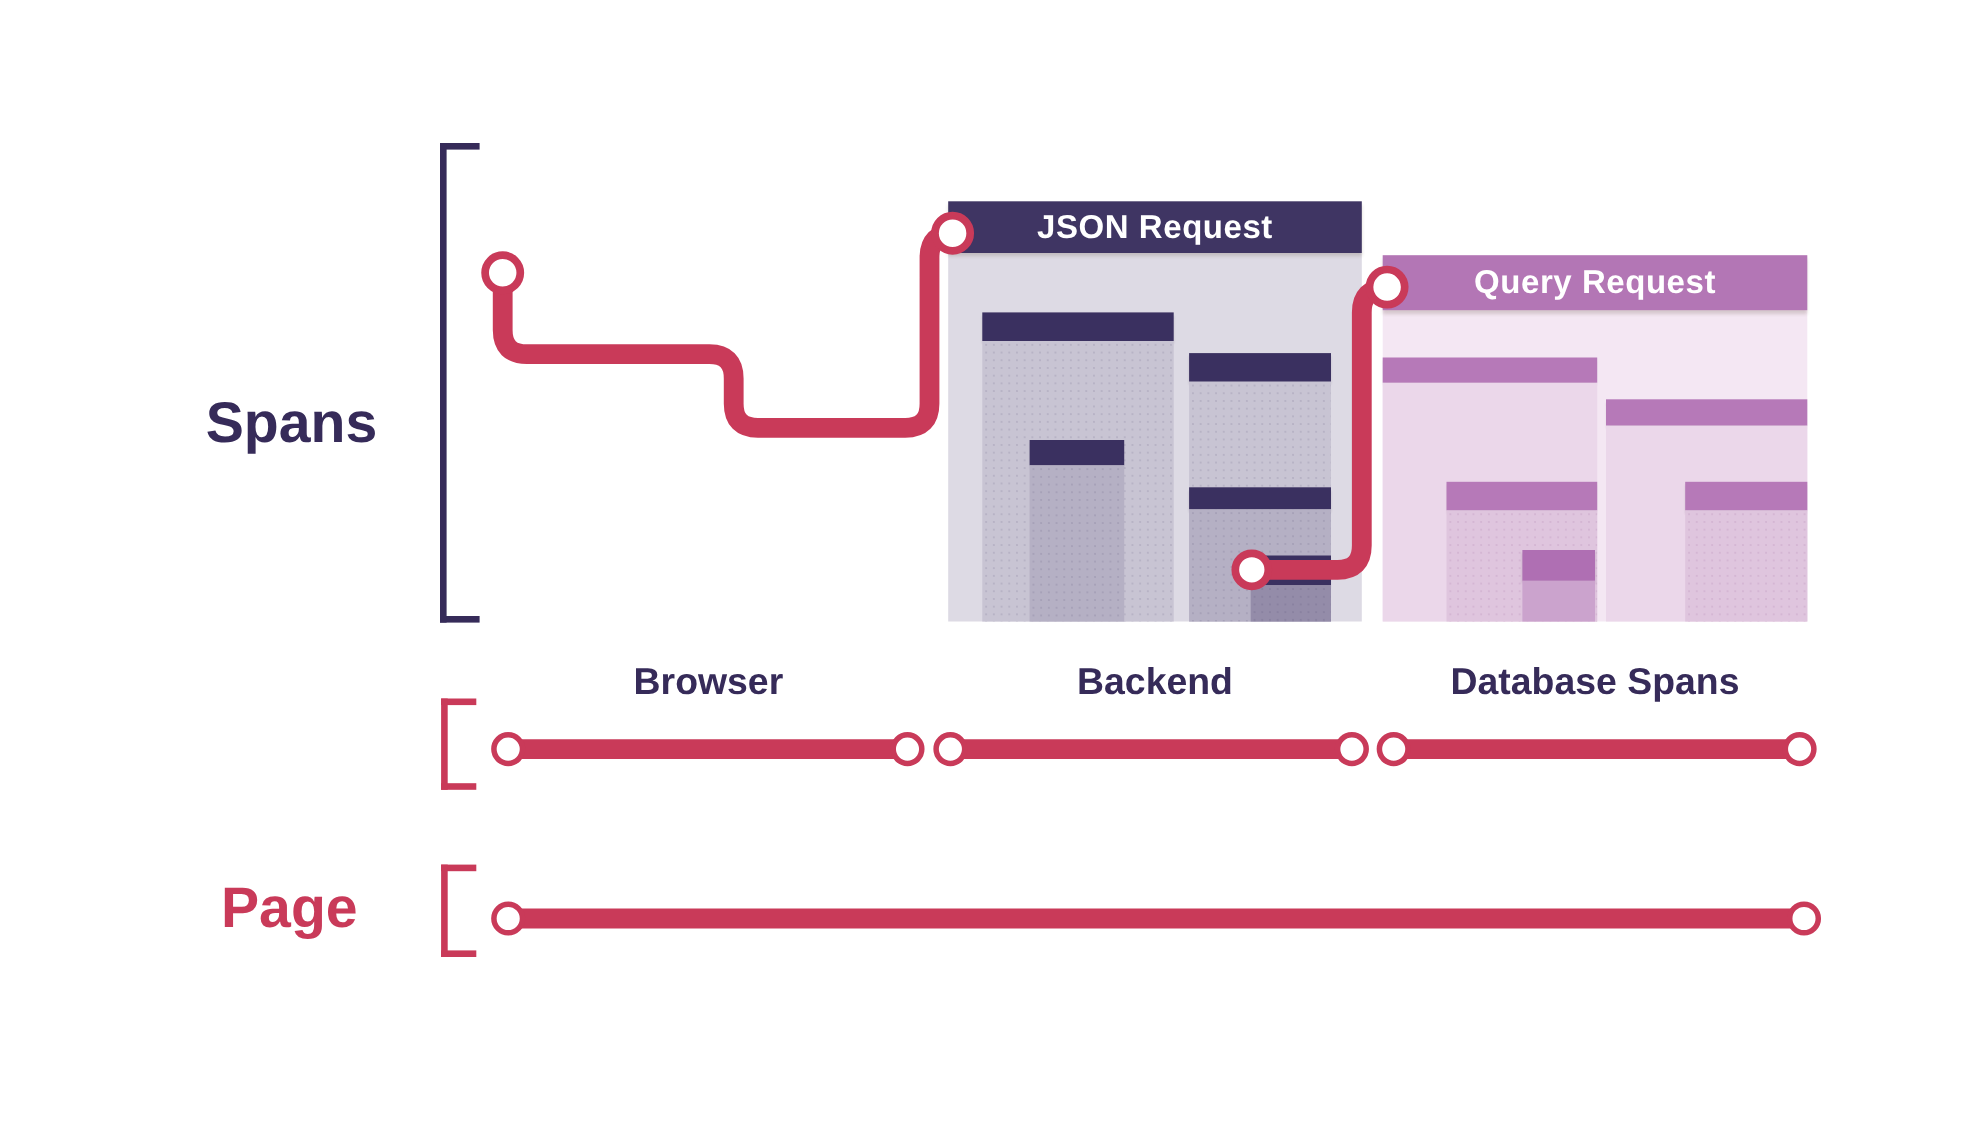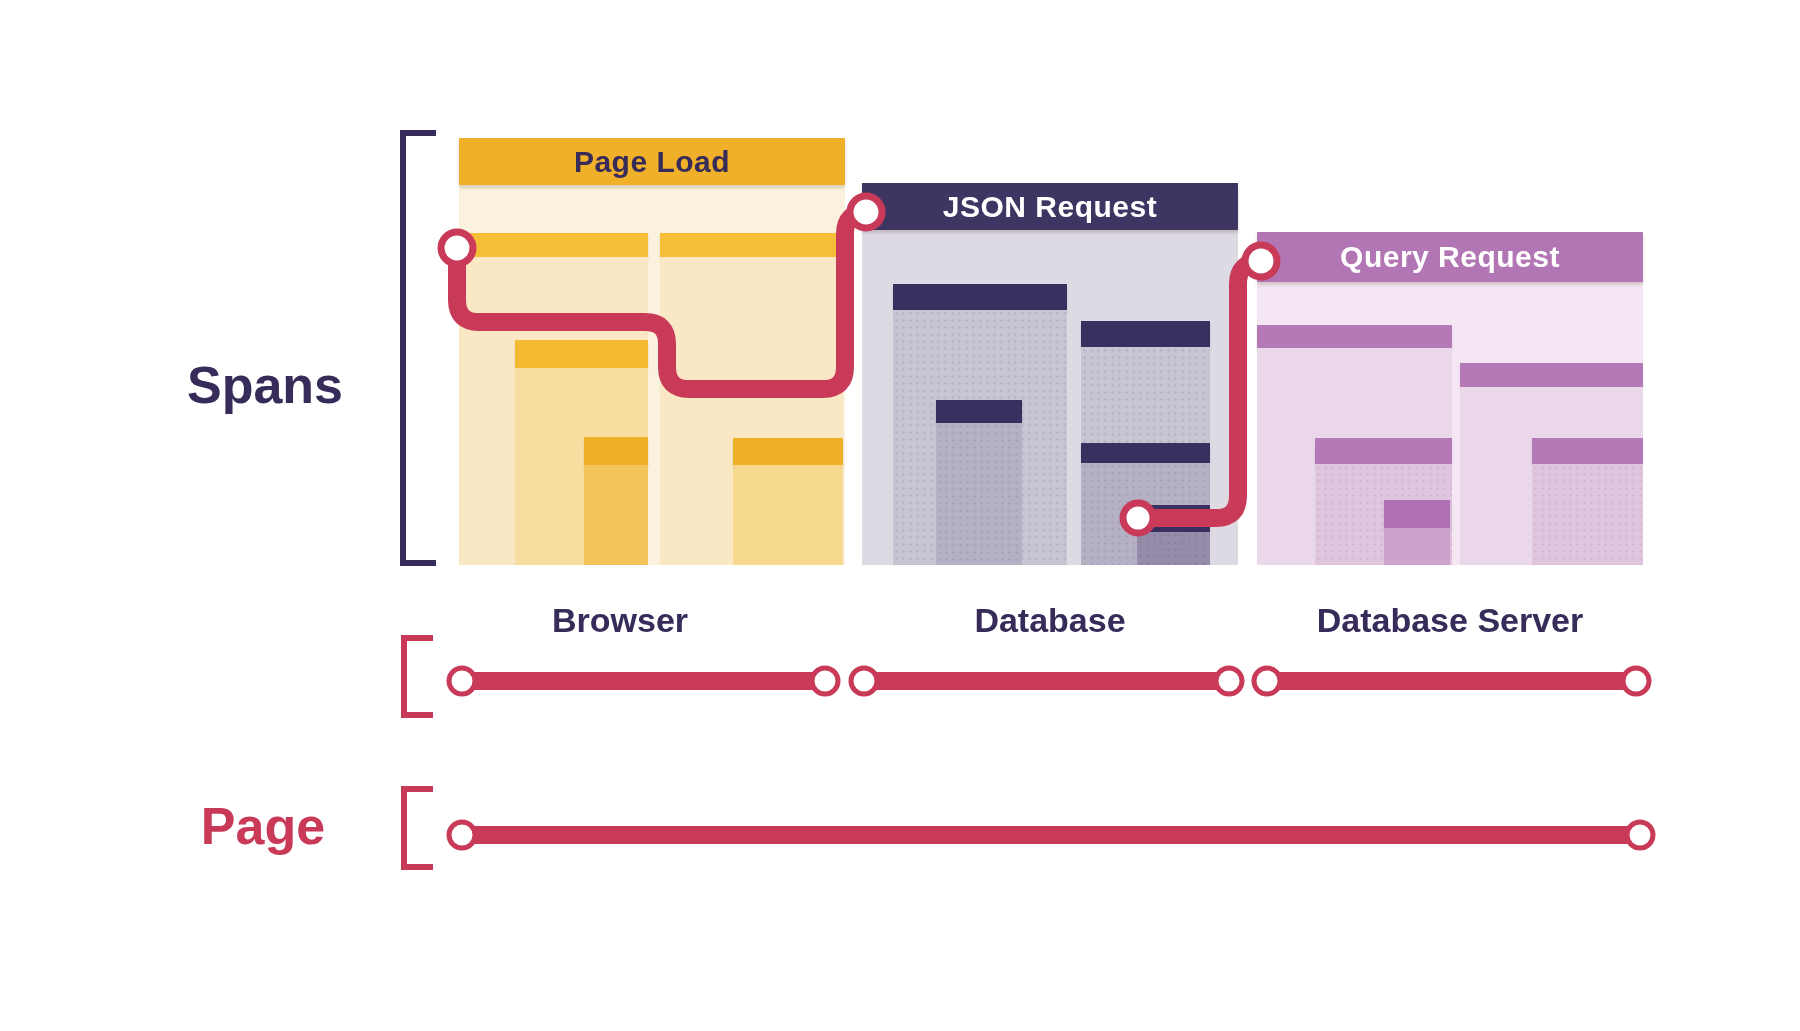--- a/index.html
+++ b/index.html
@@ -52,46 +52,20 @@
 
 <div class="stage">
 
   <div class="side-label navy" style="left:265px;top:385px;">Spans</div>
   <div class="side-label red" style="left:263px;top:826px;">Page</div>
 
   <div class="bracket" style="left:400px;top:130px;width:30px;height:424px;"></div>
   <div class="bracket red" style="left:401px;top:635px;width:26px;height:71px;"></div>
   <div class="bracket red" style="left:401px;top:786px;width:26px;height:72px;"></div>
 
-  <div class="panel" style="left:459px;top:138px;width:386px;height:427px;">
-    <div class="panel-body" style="top:47px;background:var(--cream_bg);"></div>
-
-    <div class="span-box" style="left:0;top:95px;width:189px;height:332px;--hd:24px;--hc:var(--gold_child);--bc:var(--cream_child);">
-      <div class="sb-head"></div>
-        <div class="sb-body"></div>
-    </div>
-    <div class="span-box" style="left:201px;top:95px;width:183px;height:332px;--hd:24px;--hc:var(--gold_child);--bc:var(--cream_child);">
-      <div class="sb-head"></div>
-        <div class="sb-body"></div>
-    </div>
-    <div class="span-box" style="left:56px;top:202px;width:133px;height:225px;--hd:28px;--hc:var(--gold_grand);--bc:var(--cream_grand);">
-      <div class="sb-head"></div>
-        <div class="sb-body"></div>
-    </div>
-    <div class="span-box" style="left:125px;top:299px;width:64px;height:128px;--hd:28px;--hc:var(--gold_gg);--bc:var(--cream_gg);">
-      <div class="sb-head"></div>
-        <div class="sb-body"></div>
-    </div>
-    <div class="span-box" style="left:274px;top:300px;width:110px;height:127px;--hd:27px;--hc:var(--gold_gg);--bc:var(--cream_grand2);">
-      <div class="sb-head"></div>
-        <div class="sb-body"></div>
-    </div>
-
-    <div class="panel-head" style="height:47px;background:var(--gold_header);color:var(--navy);">Page Load</div>
-  </div>
 
   <div class="panel" style="left:862px;top:183px;width:376px;height:382px;">
     <div class="panel-body" style="top:47px;background:var(--json_bg);"></div>
 
     <div class="span-box" style="left:31px;top:101px;width:174px;height:281px;--hd:26px;--hc:var(--json_bar);--bc:var(--json_child);">
       <div class="sb-head"></div>
         <div class="sb-body dots-json"></div>
     </div>
     <div class="span-box" style="left:74px;top:217px;width:86px;height:165px;--hd:23px;--hc:var(--json_bar);--bc:var(--json_grand);">
       <div class="sb-head"></div>
@@ -133,23 +107,23 @@
         <div class="sb-body dots-q"></div>
     </div>
     <div class="span-box" style="left:127px;top:268px;width:66px;height:65px;--hd:28px;--hc:var(--q_bar_dark);--bc:var(--q_gg);">
       <div class="sb-head"></div>
         <div class="sb-body"></div>
     </div>
 
     <div class="panel-head" style="height:50px;background:var(--q_header);color:#fff;">Query Request</div>
   </div>
 
-  <div class="machine-label" style="left:620px;top:620px;">Browser</div>
-  <div class="machine-label" style="left:1050px;top:620px;">Database</div>
-  <div class="machine-label" style="left:1450px;top:620px;">Database Server</div>
+  <div class="machine-label" style="left:644px;top:620px;">Browser</div>
+  <div class="machine-label" style="left:1050px;top:620px;">Backend</div>
+  <div class="machine-label" style="left:1450px;top:620px;">Database Spans</div>
 
   <svg class="overlay" width="1800" height="1031" viewBox="0 0 1800 1031">
 
     <path class="trace-stroke" d="M457,252 V300 Q457,322 479,322 H645 Q667,322 667,344 V367 Q667,389 689,389 H823 Q845,389 845,367 V234 Q845,212 867,212 H868"></path>
 
     <path class="trace-stroke" d="M1140,518 H1216 Q1238,518 1238,496 V284 Q1238,262 1260,262 H1261"></path>
     <circle class="node" cx="457" cy="248" r="16" stroke-width="7"></circle>
     <circle class="node" cx="866" cy="212" r="16" stroke-width="7"></circle>
     <circle class="node" cx="1138" cy="518" r="15" stroke-width="7"></circle>
     <circle class="node" cx="1261" cy="261" r="16" stroke-width="7"></circle>

